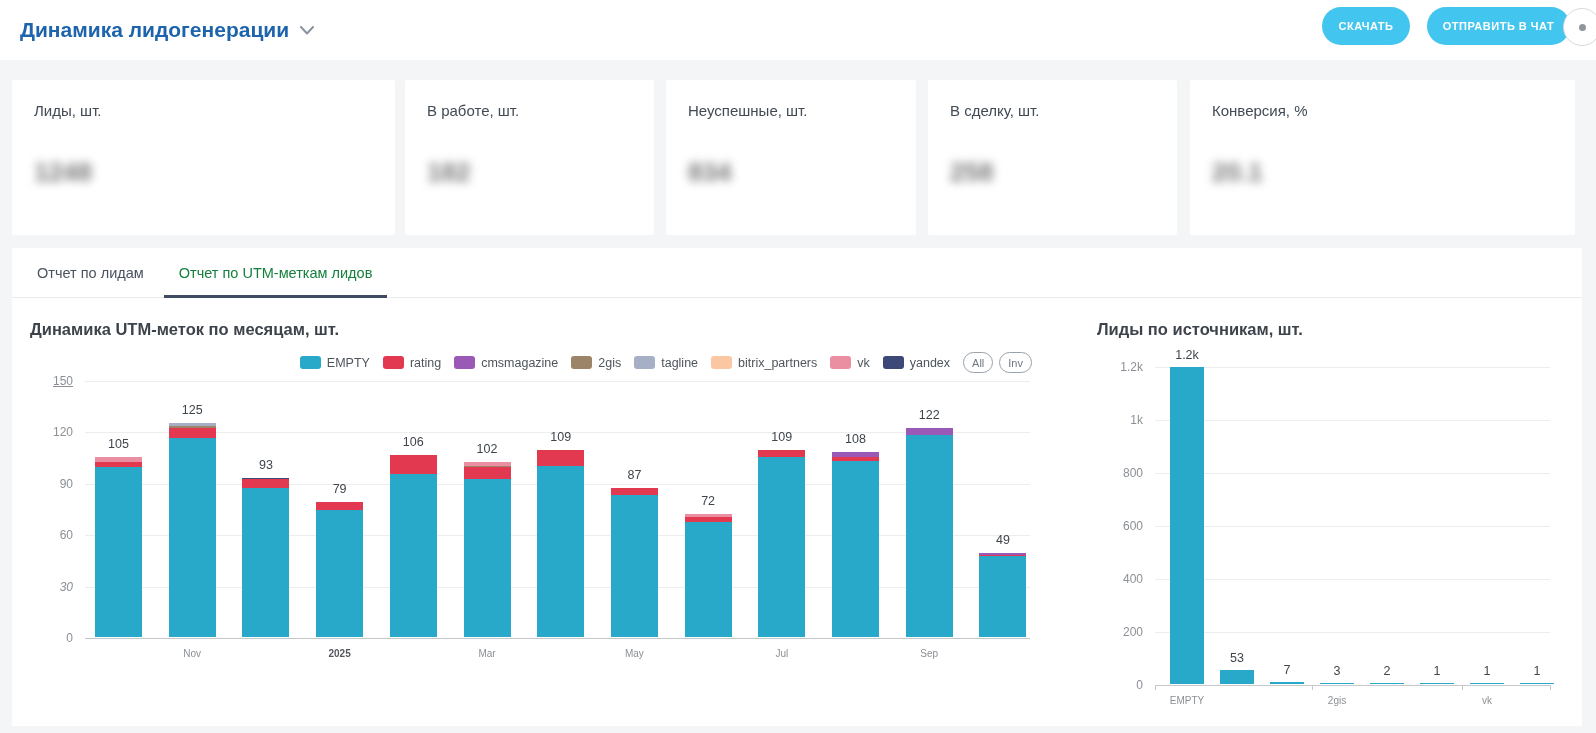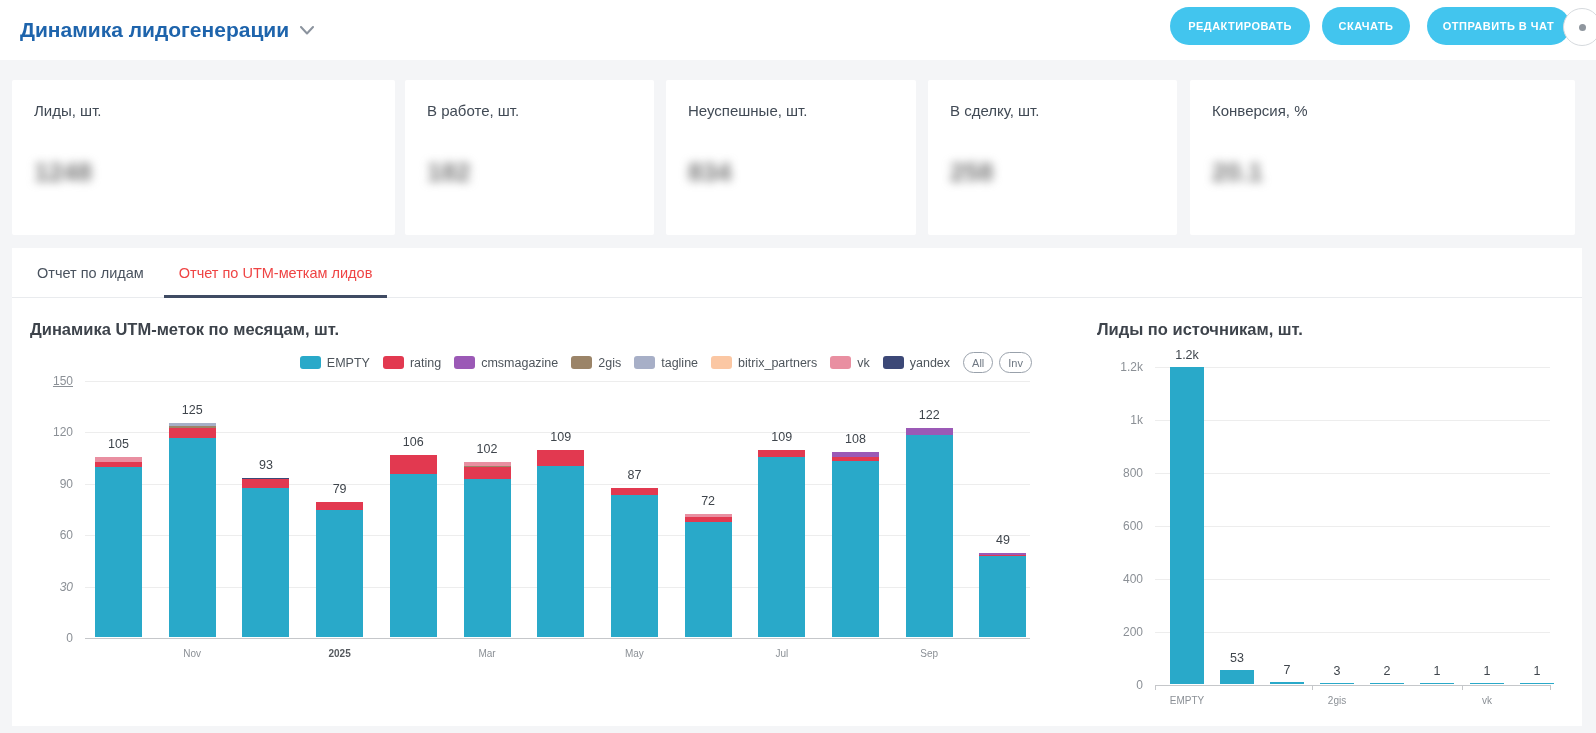--- a/index.html
+++ b/index.html
@@ -19,21 +19,21 @@
 
   
   .kpi-card{position:absolute;top:80px;height:155px;background:#fff;border-radius:2px;padding:22px 0 0 22px}
   .kpi-title{font-size:15px;font-weight:500;color:#414a55}
   .kpi-value{margin-top:38px;font-size:26px;font-weight:700;color:#777;filter:blur(5px);width:max-content}
 
   
   .panel{position:absolute;left:12px;top:248px;width:1570px;height:478px;background:#fff}
   .tabs{display:flex;height:50px;border-bottom:1px solid #e9ebee;padding-left:10px;gap:5px}
   .tab{display:flex;align-items:center;padding:0 15px;font-size:14.5px;color:#49525e;cursor:pointer;position:relative}
-  .tab.active{color:#ef4444}
+  .tab.active{color:#15803d}
   .tab.active::after{content:"";position:absolute;left:0;right:0;bottom:-1px;height:3px;background:#3f4b63}
 
   .chart-title{position:absolute;font-size:16.5px;font-weight:700;color:#3d434b}
 
   
   .legend{position:absolute;top:104px;left:0;width:1020px;display:flex;justify-content:flex-end;align-items:center;gap:13px}
   .lg-item{display:flex;align-items:center;gap:6px;cursor:pointer}
   .lg-item .sw{width:21px;height:13px;border-radius:3px;display:block}
   .lg-item .lg-label{font-size:12.5px;color:#4e555c}
   .pill{height:21px;display:flex;align-items:center;padding:0 8px;border:1px solid #99a1ab;border-radius:11px;
@@ -57,21 +57,20 @@
 
 <div class="page">
 
   <div class="header">
     <div class="title-wrap">
       <span class="page-title">Динамика лидогенерации</span>
       <svg class="chev" viewBox="0 0 14 9">
         <polyline points="1,1 7,7.5 13,1" fill="none" stroke="#8b939e" stroke-width="2" stroke-linecap="round" stroke-linejoin="round"></polyline>
       </svg>
     </div>
-    <button class="hbtn" style="left:1170px;width:140px">РЕДАКТИРОВАТЬ</button>
     <button class="hbtn" style="left:1322px;width:88px">СКАЧАТЬ</button>
     <button class="hbtn" style="left:1427px;width:143px">ОТПРАВИТЬ В ЧАТ</button>
     <div class="more-btn">
       <span class="dot"></span>
     </div>
   </div>
 
   <div class="kpi-card" style="left:12px;width:383px">
     <div class="kpi-title">Лиды, шт.</div>
     <div class="kpi-value">1248</div>

